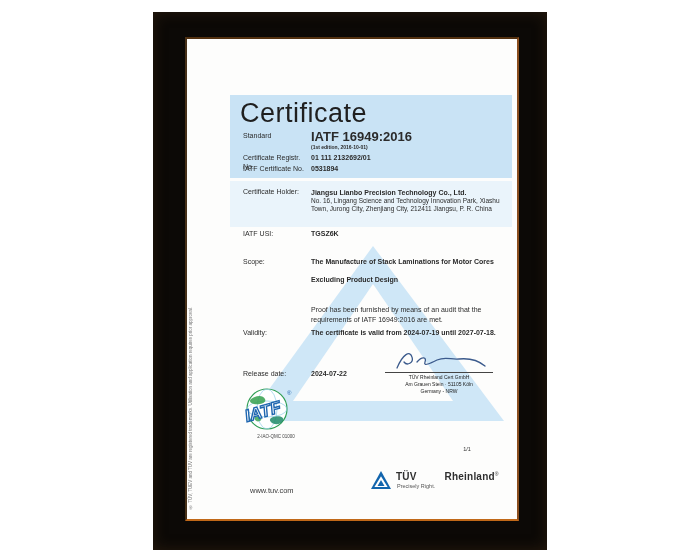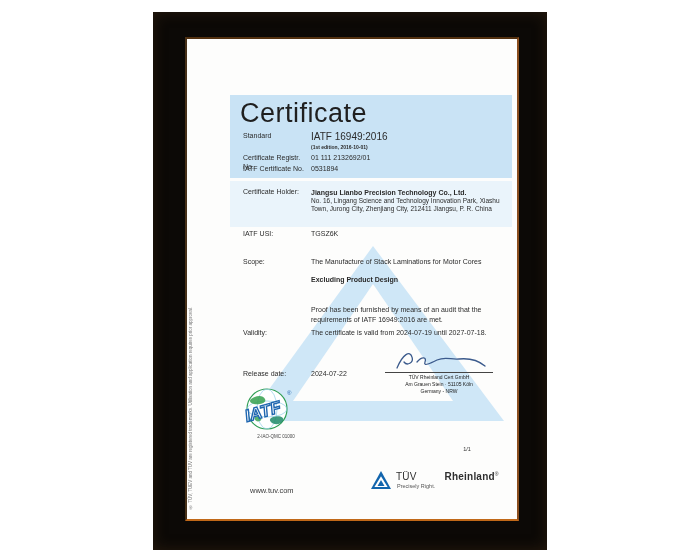--- a/index.html
+++ b/index.html
@@ -14,22 +14,22 @@
   .wm{position:absolute;left:55px;top:204px;width:268px;height:182px;}
 
   .band{position:absolute;left:43px;width:282px;}
   .hdr-band{top:56px;height:83px;background:#c9e3f5;}
   .holder-band{top:142px;height:46px;background:#eaf4fb;}
 
   .title{position:absolute;left:10px;top:3px;font-size:27px;color:#1f1f1f;letter-spacing:.5px;}
 
   .frow{position:absolute;display:flex;font-size:7px;color:#2b2b2b;line-height:8.5px;}
   .frow .lbl{width:68px;flex:none;}
-  .bold{font-weight:normal;}
-  .std-val{font-size:10px;font-weight:normal;line-height:9px;}
+  .bold{font-weight:bold;}
+  .std-val{font-size:13px;font-weight:bold;line-height:9px;}
   .edition{position:absolute;left:81px;top:49px;font-size:5px;font-weight:bold;color:#2b2b2b;}
 
   .r-std{left:13px;top:37px;}
   .r-reg{left:13px;top:59px;}
   .r-iatfno{left:13px;top:70px;}
   .r-holder{left:13px;top:7px;}
   .addr{font-size:6.5px;line-height:8px;color:#2b2b2b;}
   .holder-name{font-size:7px;font-weight:bold;line-height:9px;}
 
   .r-usi{left:56px;top:191px;}

